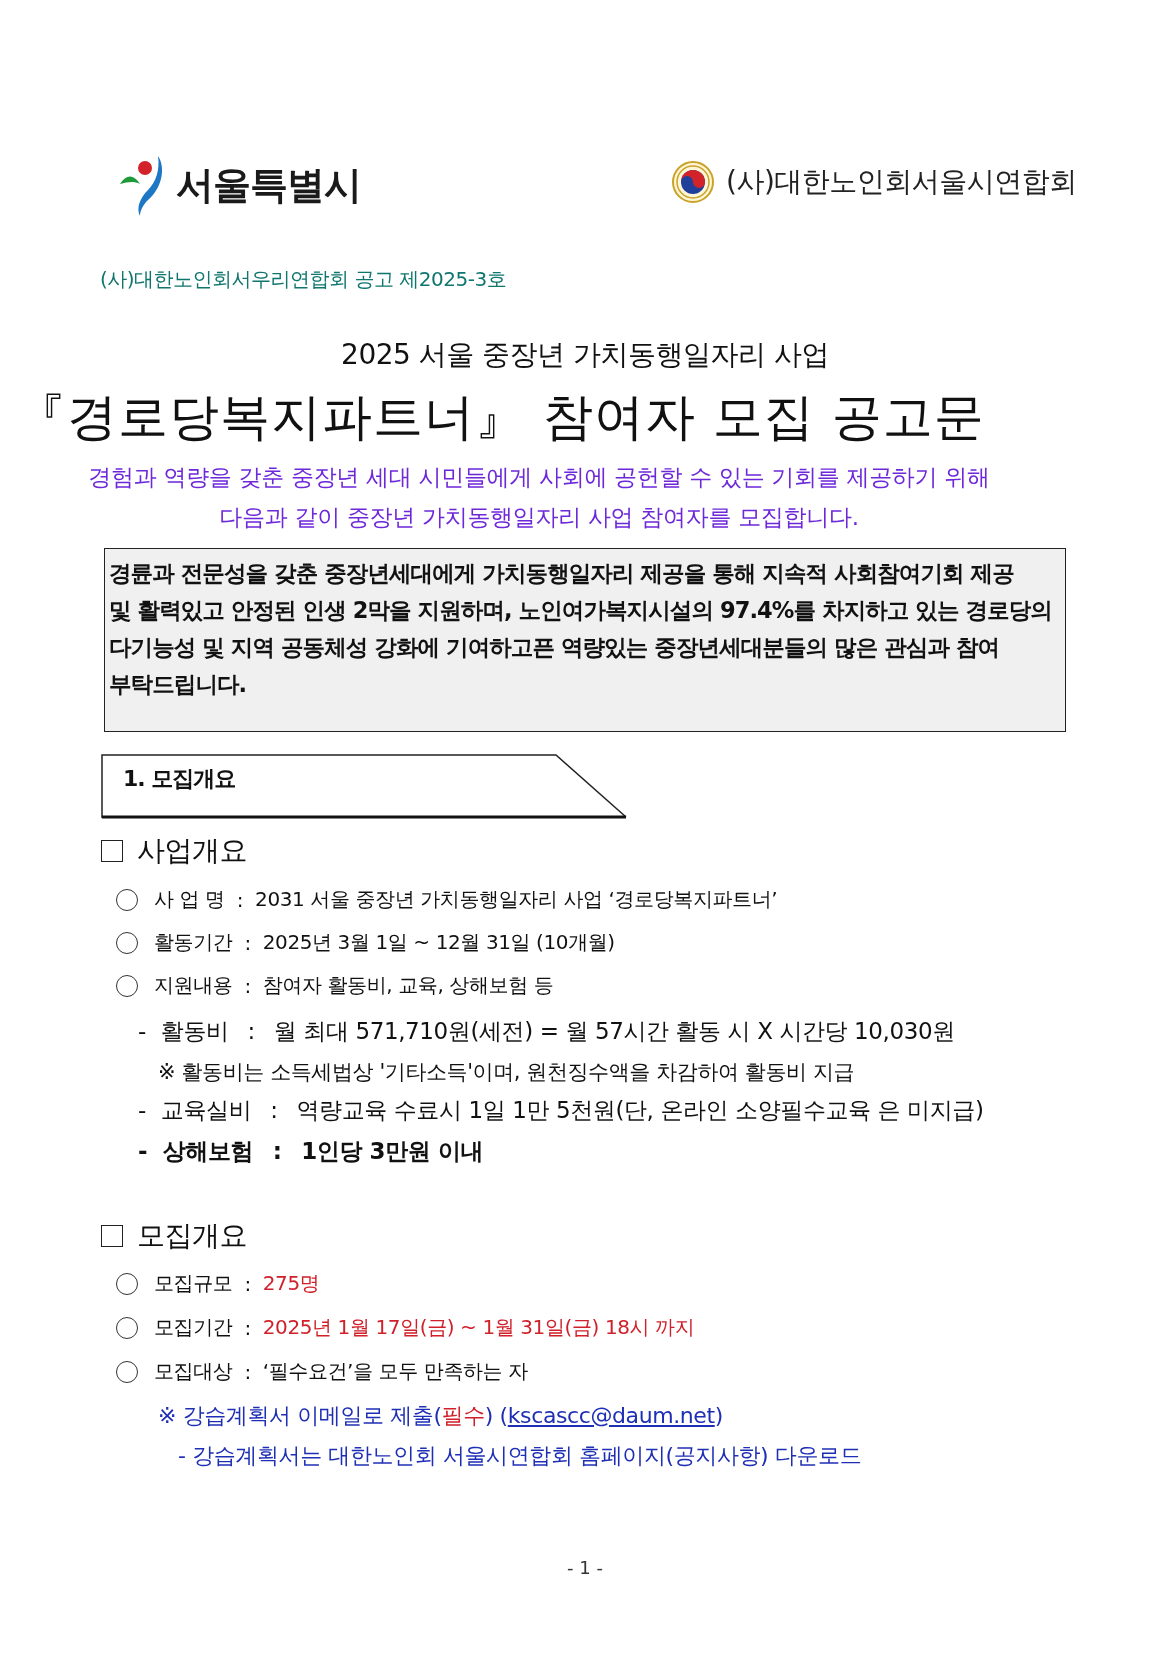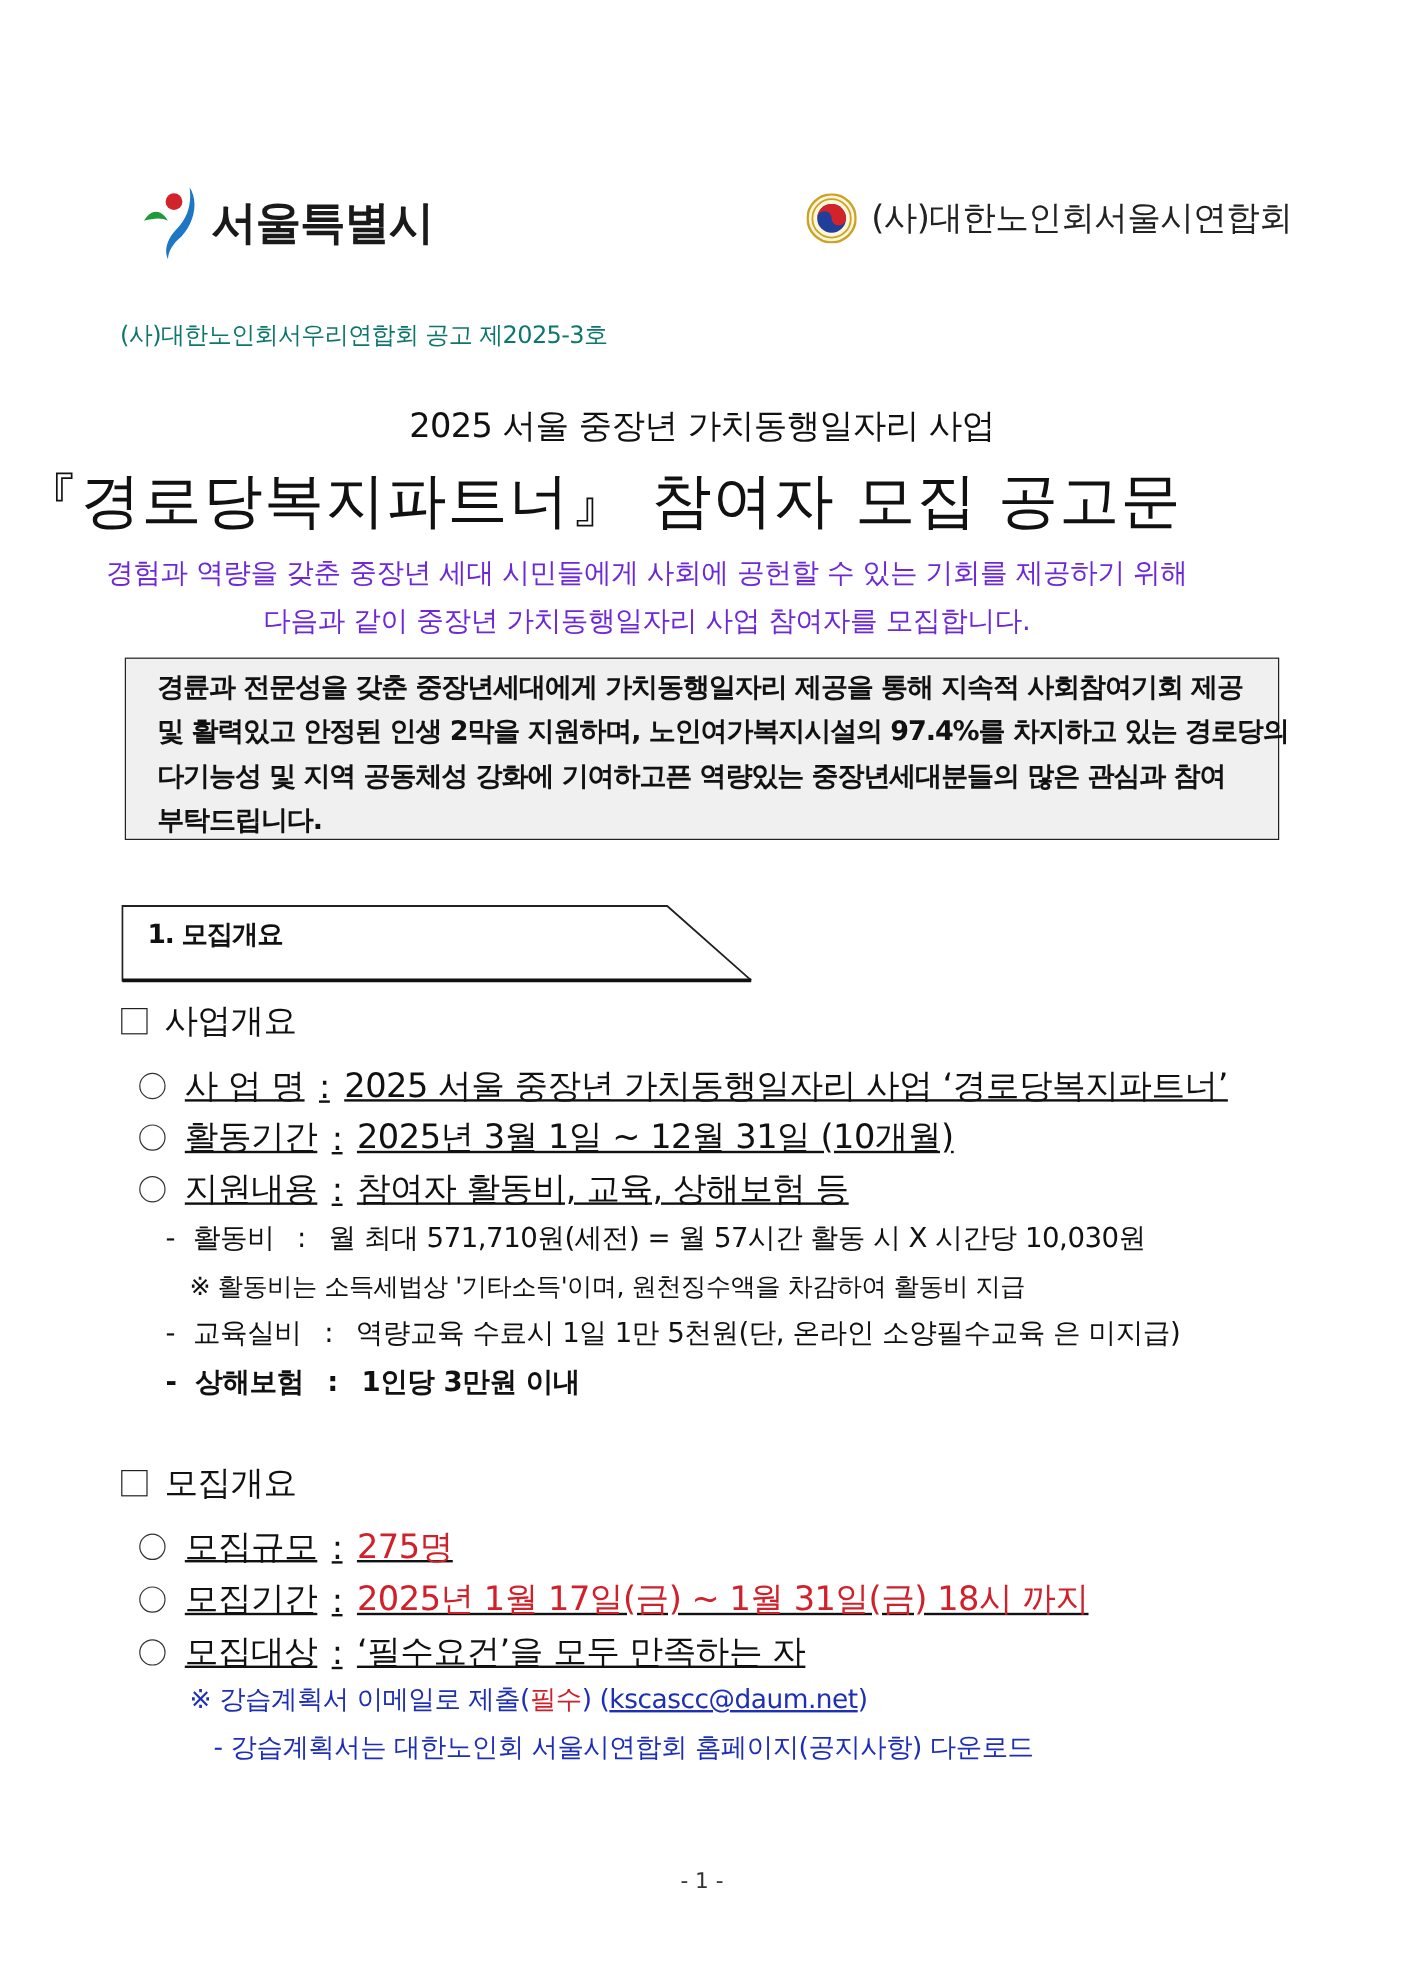--- a/index.html
+++ b/index.html
@@ -16,33 +16,33 @@
   .assoc-text { font-size:28px; color:#222; letter-spacing:-0.5px; }
 
   .notice-no { left:100px; top:266px; font-size:20px; color:#0f766e; letter-spacing:-0.5px; }
 
   .subtitle { left:0; width:1170px; top:336px; text-align:center; font-size:28px; letter-spacing:-0.5px; }
   .main-title { left:16px; width:948px; top:384px; text-align:center; font-size:50px; letter-spacing:1px; }
   .intro { left:0; width:1078px; text-align:center; font-size:23px; color:#6d28d9; letter-spacing:-0.3px; }
   .intro.l1 { top:462px; }
   .intro.l2 { top:502px; }
 
-  .callout { left:104px; top:548px; width:962px; height:152px; background:#f0f0f0;
-             border:1.5px solid #222; box-sizing:border-box; padding:6px 18px 0 26px; }
+  .callout { left:104px; top:548px; width:962px; height:184px; background:#f0f0f0;
+             border:1.5px solid #222; box-sizing:border-box; padding:6px 18px 0 4px; }
   .callout p { margin:0; font-size:22.5px; font-weight:bold; line-height:37px;
                letter-spacing:-0.9px; color:#111; white-space:nowrap; }
 
   .sec-header { left:101px; top:754px; width:526px; height:64px; }
   .sec-header svg { position:absolute; left:0; top:0; }
   .sec-header .label { position:absolute; left:22px; top:10px; font-size:22px; font-weight:bold; letter-spacing:-1px; }
 
   .sq-heading { left:101px; font-size:28px; display:flex; align-items:center; letter-spacing:-0.5px; }
   .sq-box { width:22px; height:22px; border:1.5px solid #222; margin-right:14px; box-sizing:border-box; }
 
-  .row { left:116px; font-size:28px; display:flex; align-items:center; letter-spacing:-0.4px;text-decoration:underline; }
+  .row { left:116px; font-size:20px; display:flex; align-items:center; letter-spacing:-0.4px; }
   .circ { width:22px; height:22px; border:1.5px solid #333; border-radius:50%; box-sizing:border-box; margin-right:16px; }
   .lbl { margin-right:0; }
   .sep { margin:0 12px; }
   .dash-row { left:138px; font-size:23px; letter-spacing:-0.4px; }
   .note-row { left:158px; font-size:21px; letter-spacing:-0.4px; }
   .red { color:#d0202a; }
   .blue { color:#1f2fb5; }
   .link { color:#1f2fb5; text-decoration:underline; }
 
   .page-no { left:0; width:1170px; top:1557px; text-align:center; font-size:18px; color:#333; }
@@ -97,21 +97,21 @@
 
 <div class="abs sq-heading" style="top:832px;">
   <span class="sq-box"></span>
   <span>사업개요</span>
 </div>
 
 <div class="abs row" style="top:886px;">
   <span class="circ"></span>
   <span class="lbl">사 업 명</span>
   <span class="sep">:</span>
-  <span>2025 서울 중장년 가치동행일자리 사업 ‘경로당복지파트너’</span>
+  <span>2031 서울 중장년 가치동행일자리 사업 ‘경로당복지파트너’</span>
 </div>
 <div class="abs row" style="top:929px;">
   <span class="circ"></span>
   <span class="lbl">활동기간</span>
   <span class="sep">:</span>
   <span>2025년 3월 1일 ~ 12월 31일 (10개월)</span>
 </div>
 <div class="abs row" style="top:972px;">
   <span class="circ"></span>
   <span class="lbl">지원내용</span>

